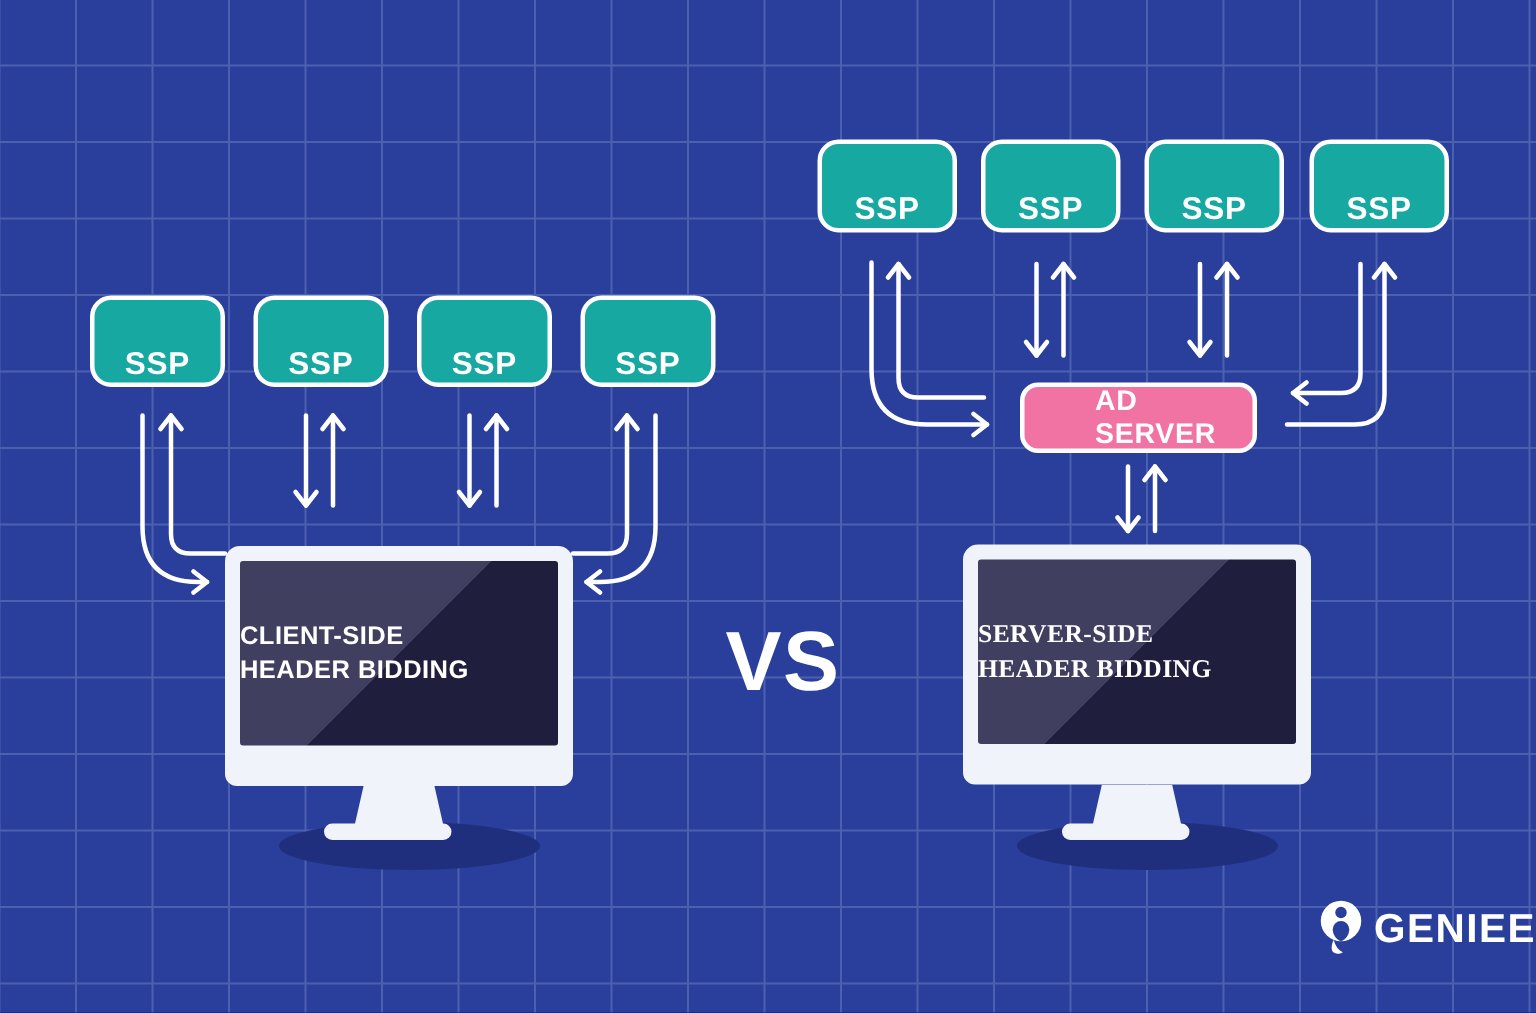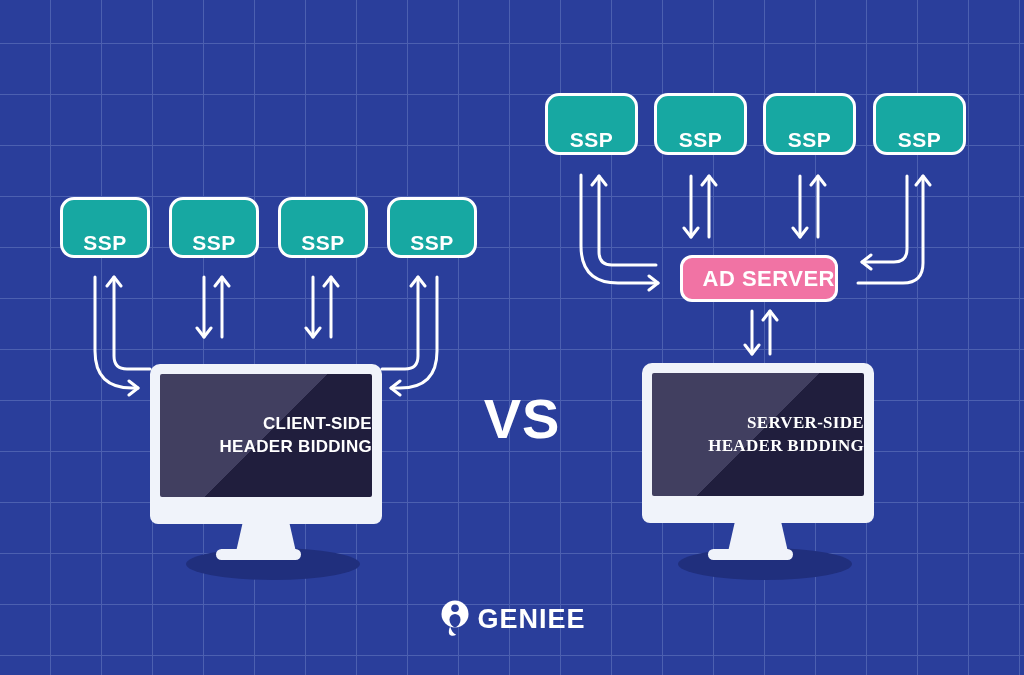--- a/index.html
+++ b/index.html
@@ -25,45 +25,45 @@
   .ssp{
     position:absolute;display:flex;align-items:flex-end;justify-content:center;
     background:var(--teal);border:3px solid #fff;border-radius:14px;
     box-sizing:border-box;font-weight:bold;font-size:21px;letter-spacing:.5px;
   }
   .ssp.left{top:197px;width:90px;height:61px;}
   .ssp.right{top:93px;width:93px;height:62px;}
 
   .adserver{
     position:absolute;left:680px;top:255px;width:158px;height:47px;
-    display:flex;align-items:center;justify-content:flex-end;
+    display:flex;align-items:center;justify-content:flex-start;
     background:var(--pink);border:3px solid #fff;border-radius:12px;
-    box-sizing:border-box;font-weight:bold;font-size:22px;letter-spacing:.5px;
+    box-sizing:border-box;font-weight:bold;font-size:19px;letter-spacing:.5px;padding-left:47px;
   }
 
   .monitor{position:absolute;width:232px;height:160px;background:var(--frame);
     border-radius:10px 10px 8px 8px;}
   .monitor .screen{
     position:absolute;left:10px;right:10px;top:10px;bottom:27px;border-radius:2px;
     background:linear-gradient(135deg, var(--screen-light) 0 50%, var(--screen-dark) 50% 100%);
-    display:flex;flex-direction:column;align-items:flex-end;justify-content:center;
-    font-weight:bold;font-size:17px;line-height:1.35;letter-spacing:.3px;text-align:center;padding-left:40px;
+    display:flex;flex-direction:column;align-items:flex-start;justify-content:center;
+    font-weight:bold;font-size:17px;line-height:1.35;letter-spacing:.3px;text-align:center;
   }
   .stand-neck{position:absolute;top:523px;width:60px;height:29px;background:var(--frame);
     clip-path:polygon(11% 0,89% 0,100% 100%,0 100%);}
   .stand-base{position:absolute;top:549px;width:85px;height:11px;background:var(--frame);
     border-radius:6px;}
   .floor-shadow{position:absolute;top:548px;width:174px;height:32px;background:var(--shadow);
     border-radius:50%;}
 
-  .vs{position:absolute;left:462px;top:386px;width:120px;text-align:center;
+  .vs{position:absolute;left:462px;top:408px;width:120px;text-align:center;
     font-weight:bold;font-size:56px;letter-spacing:1px;}
 
   .footer{position:absolute;left:0;right:0;top:600px;display:flex;
-    align-items:center;justify-content:center;gap:5px;}
+    align-items:center;justify-content:flex-end;gap:5px;}
   .brand{font-weight:bold;font-size:27px;letter-spacing:1px;}
 </style>
 </head>
 <body>
 
 <div class="canvas">
 
   <div class="floor-shadow" style="left:186px;"></div>
   <div class="floor-shadow" style="left:678px;"></div>
 

